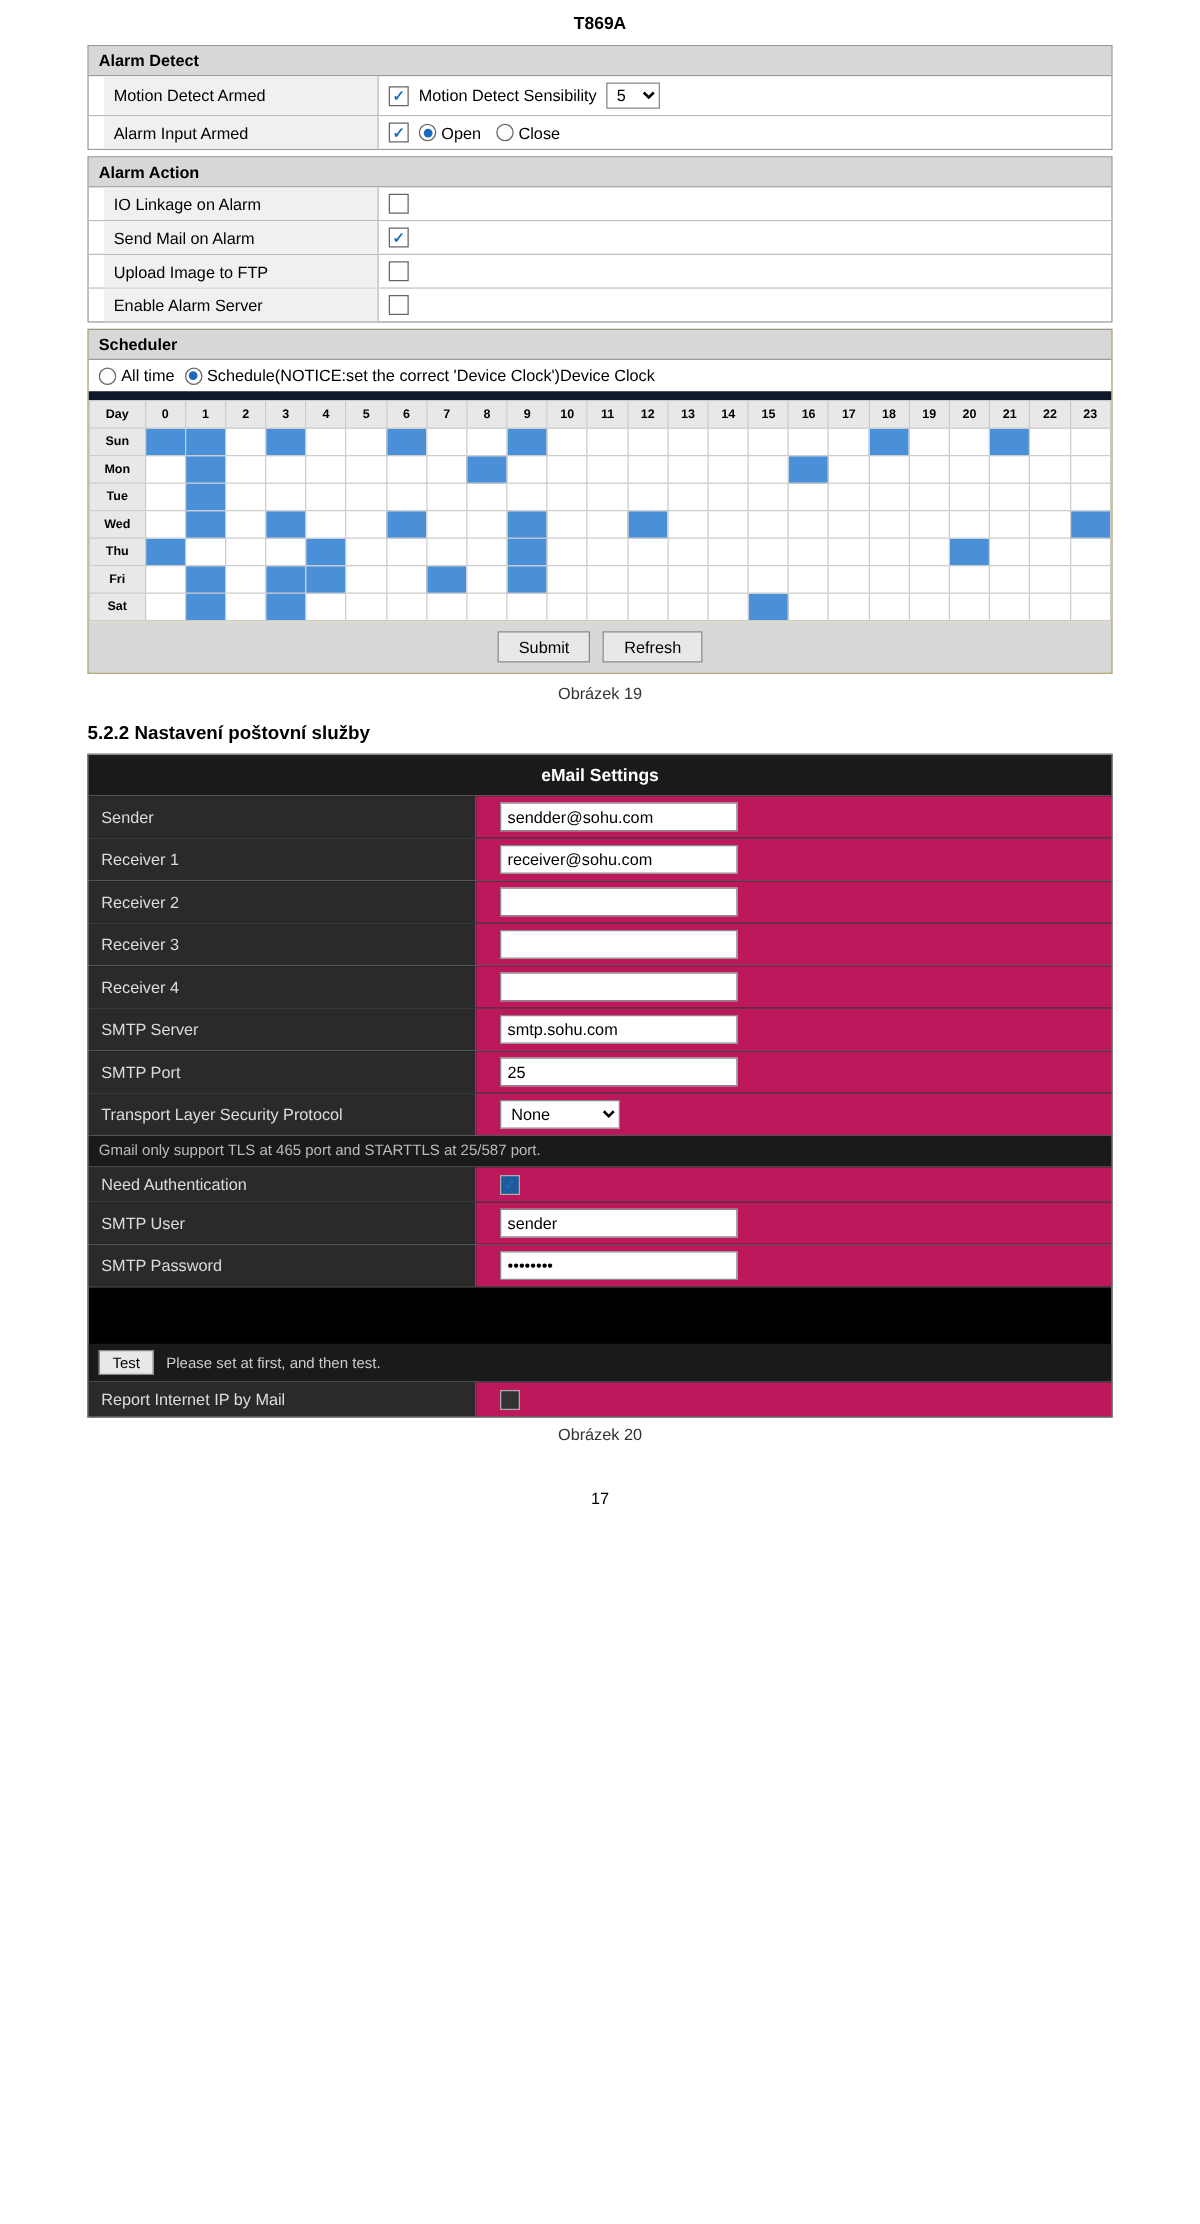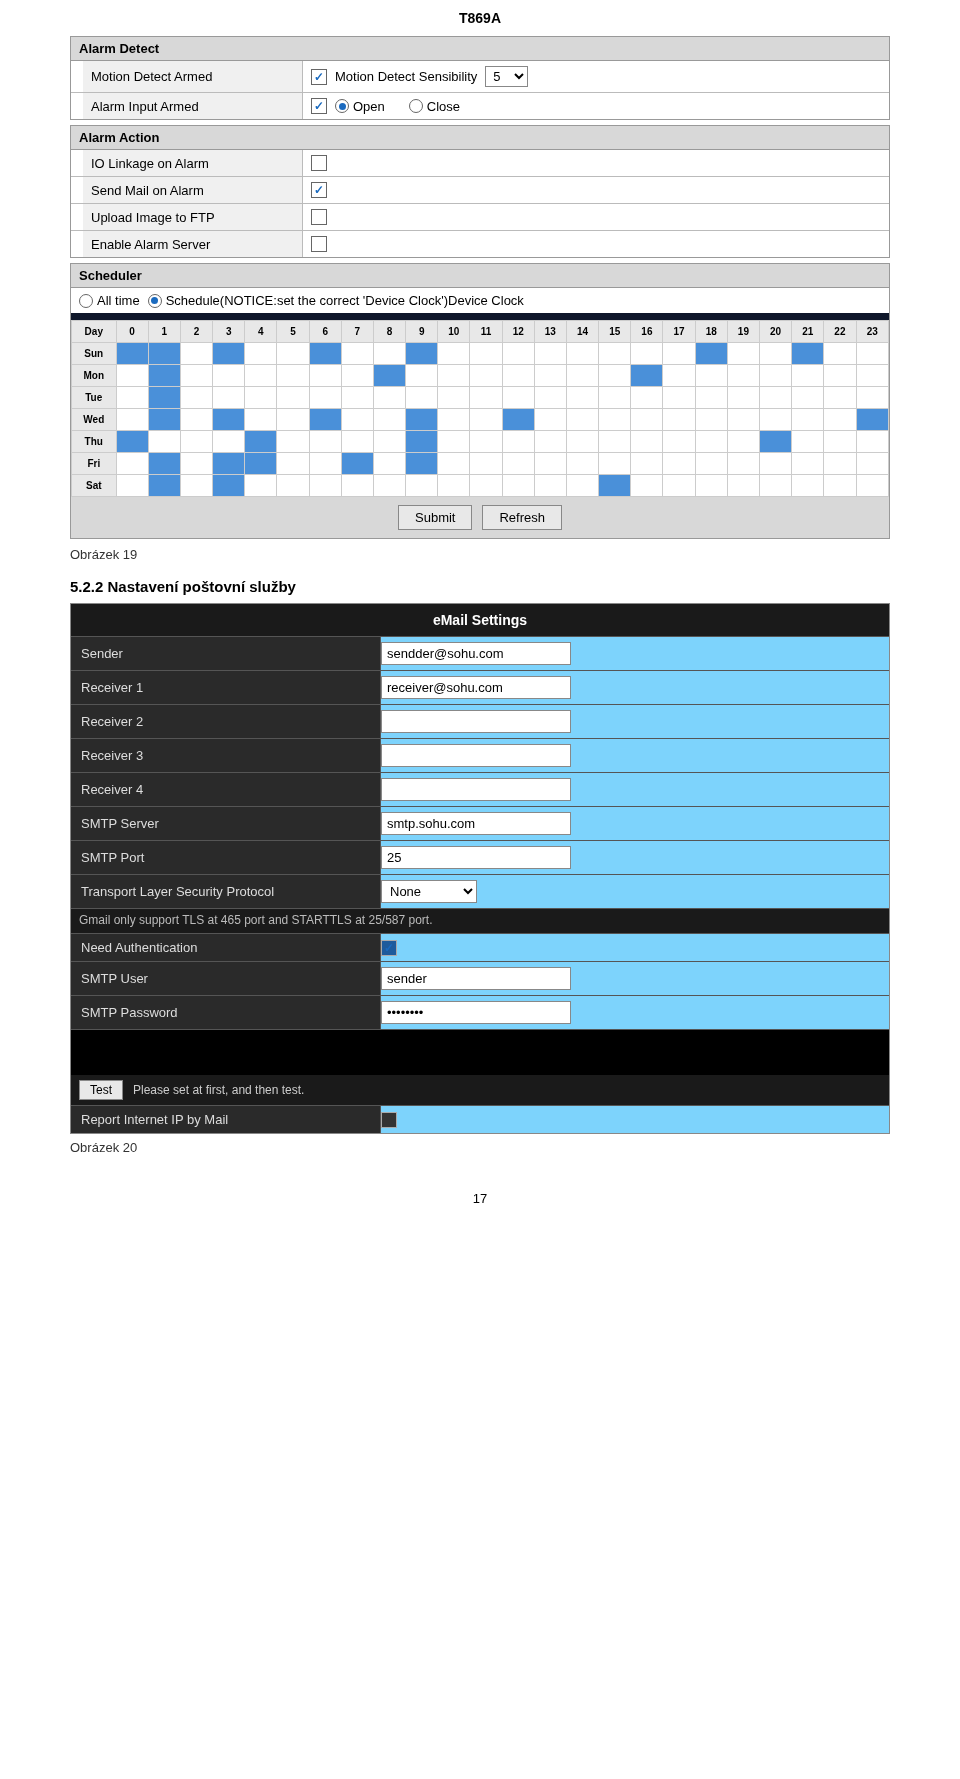--- a/index.html
+++ b/index.html
@@ -87,21 +87,21 @@
       content: '✓';
       font-size: 12px;
       color: #1a6abf;
       font-weight: bold;
     }
 
     
     .radio-group {
       display: flex;
       align-items: center;
-      gap: 24px;
+      gap: 12px;
     }
     .radio-item {
       display: flex;
       align-items: center;
       gap: 4px;
       cursor: pointer;
     }
     .radio-circle {
       width: 14px;
       height: 14px;
@@ -193,20 +193,21 @@
 
     .btn {
       padding: 4px 16px;
       background: #e8e8e8;
       border: 1px solid #888;
       cursor: pointer;
       font-size: 13px;
     }
 
     .caption {
+      text-align: center;
       margin: 6px 0 16px 0;
       font-size: 13px;
       color: #333;
     }
 
     
     .section-heading {
       font-size: 15px;
       font-weight: bold;
       margin: 10px 0 8px 0;
@@ -244,22 +245,22 @@
       padding: 6px 10px;
       background: #2a2a2a;
       color: #ddd;
       border-right: 1px solid #555;
       display: flex;
       align-items: center;
     }
 
     .email-control {
       flex: 1;
-      padding: 5px 0;
-      background: #7dd3fc;
+      padding: 5px 19px;
+      background: #be185d;
       display: flex;
       align-items: center;
       gap: 8px;
       color: #ddd;
     }
 
     .email-input {
       background: #fff;
       color: #000;
       border: 1px solid #888;

